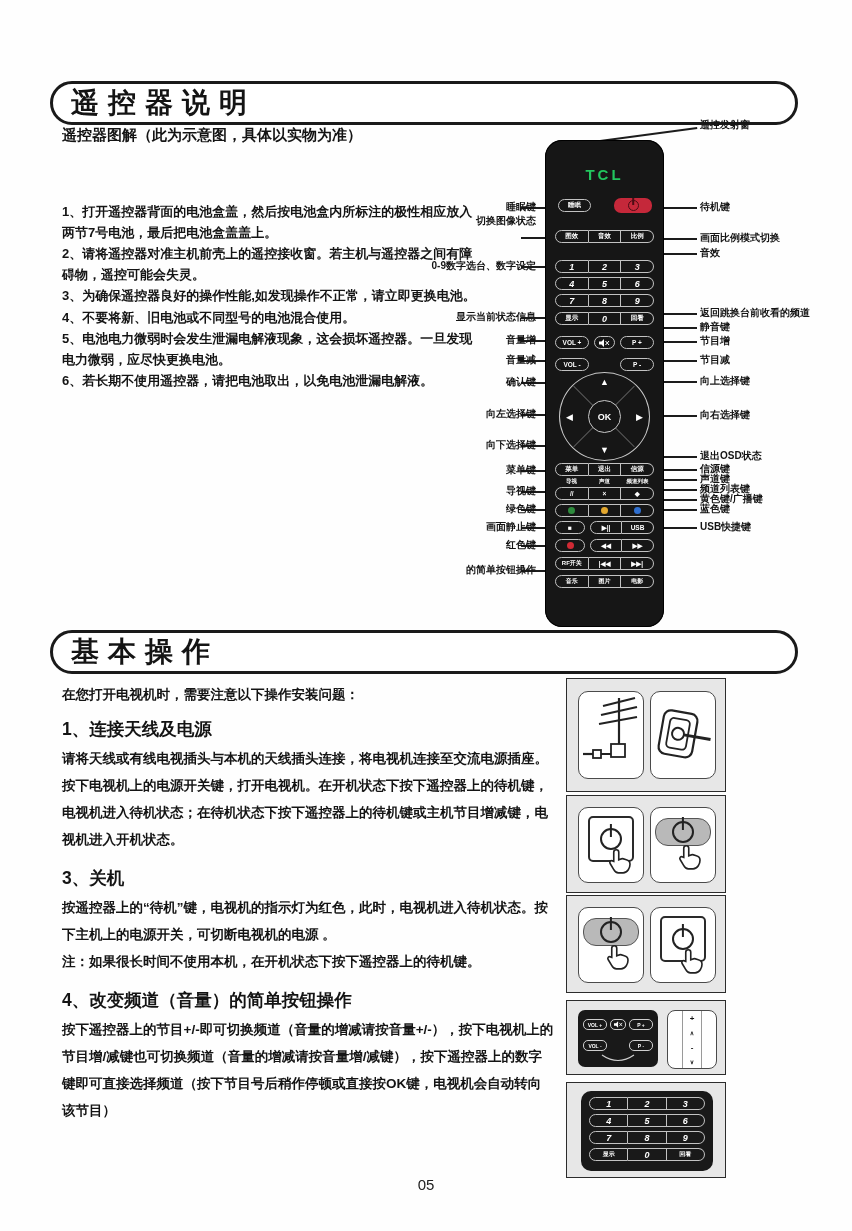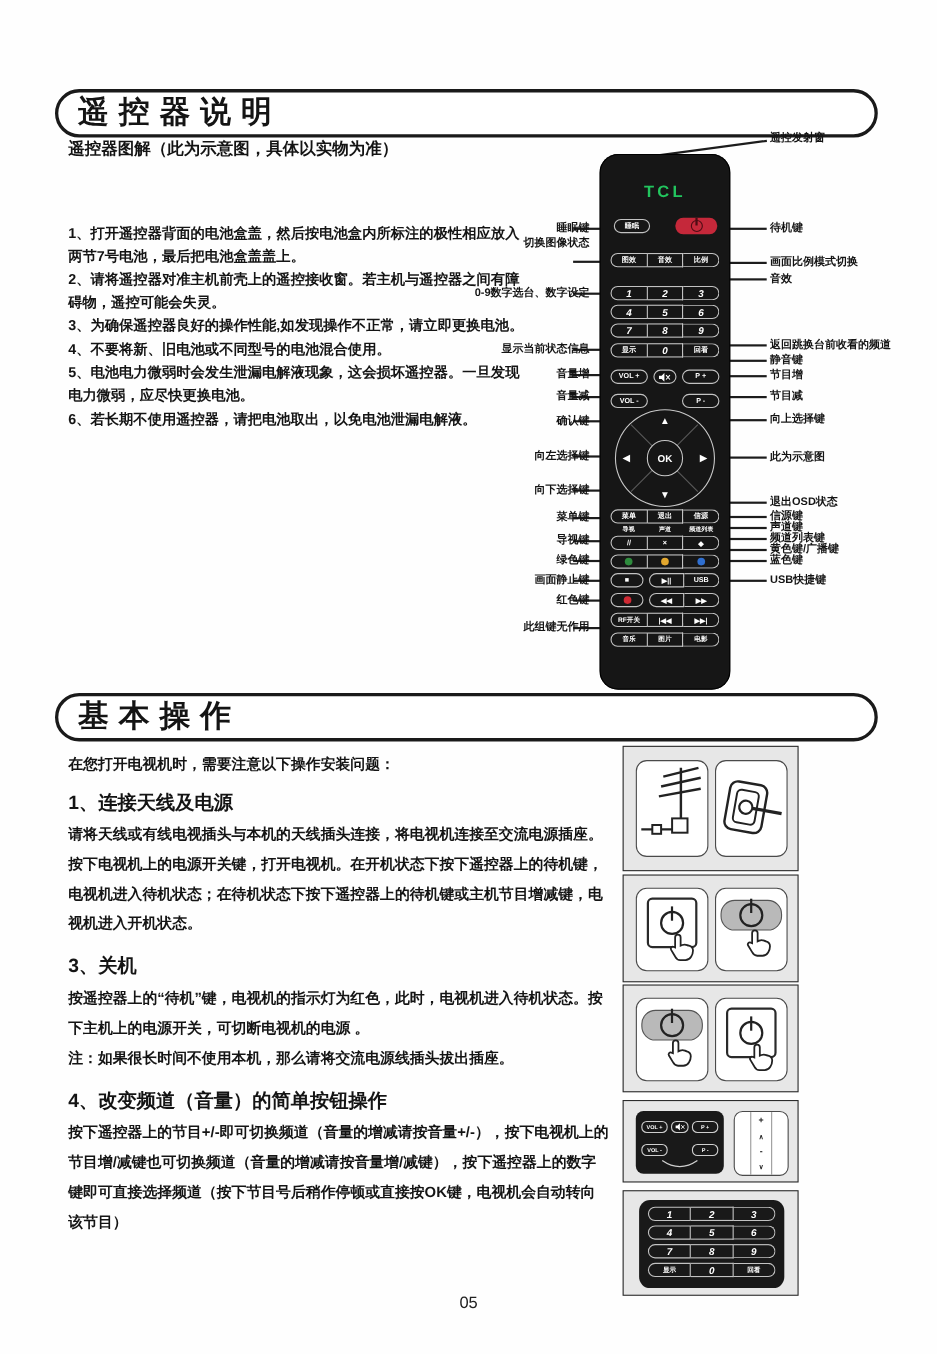--- a/index.html
+++ b/index.html
@@ -130,42 +130,42 @@
       <div class="callout cl" style="top: 463px;">菜单键</div>
       <div class="ln lnL" style="top: 470px;"></div>
       <div class="callout cl" style="top: 484px;">导视键</div>
       <div class="ln lnL" style="top: 491px;"></div>
       <div class="callout cl" style="top: 502px;">绿色键</div>
       <div class="ln lnL" style="top: 509px;"></div>
       <div class="callout cl" style="top: 520px;">画面静止键</div>
       <div class="ln lnL" style="top: 527px;"></div>
       <div class="callout cl" style="top: 538px;">红色键</div>
       <div class="ln lnL" style="top: 545px;"></div>
-      <div class="callout cl" style="top: 563px;">此组键无作用</div>
+      <div class="callout cl" style="top: 563px;">的简单按钮操作</div>
       <div class="ln lnL" style="top: 570px;"></div>
     </div>
   <div id="labels-right">
       <div class="callout cr" style="top: 118px;">遥控发射窗</div>
       <div class="callout cr" style="top: 200px;">待机键</div>
       <div class="ln lnR" style="top: 207px;"></div>
       <div class="callout cr" style="top: 231px;">画面比例模式切换</div>
       <div class="ln lnR" style="top: 238px;"></div>
       <div class="callout cr" style="top: 246px;">音效</div>
       <div class="ln lnR" style="top: 253px;"></div>
       <div class="callout cr" style="top: 306px;">返回跳换台前收看的频道</div>
       <div class="ln lnR" style="top: 313px;"></div>
       <div class="callout cr" style="top: 320px; text-align: center;">静音键</div>
       <div class="ln lnR" style="top: 327px;"></div>
       <div class="callout cr" style="top: 334px;">节目增</div>
       <div class="ln lnR" style="top: 341px;"></div>
       <div class="callout cr" style="top: 353px;">节目减</div>
       <div class="ln lnR" style="top: 360px;"></div>
       <div class="callout cr" style="top: 374px;">向上选择键</div>
       <div class="ln lnR" style="top: 381px;"></div>
-      <div class="callout cr" style="top: 408px;">此为示意图</div>
+      <div class="callout cr" style="top: 408px;">向右选择键</div>
       <div class="ln lnR" style="top: 415px;"></div>
       <div class="callout cr" style="top: 449px;">退出OSD状态</div>
       <div class="ln lnR" style="top: 456px;"></div>
       <div class="callout cr" style="top: 462px;">信源键</div>
       <div class="ln lnR" style="top: 469px;"></div>
       <div class="callout cr" style="top: 472px;">声道键</div>
       <div class="ln lnR" style="top: 479px;"></div>
       <div class="callout cr" style="top: 482px;">频道列表键</div>
       <div class="ln lnR" style="top: 489px;"></div>
       <div class="callout cr" style="top: 492px;">黄色键/广播键</div>
@@ -291,21 +291,21 @@
     <div class="t">基本操作</div>
   </div>
 
   <div class="ops">
     <div class="intro">在您打开电视机时，需要注意以下操作安装问题：</div>
     <div class="step-h">1、连接天线及电源</div>
     <div class="step-b">请将天线或有线电视插头与本机的天线插头连接，将电视机连接至交流电源插座。</div>
     <div class="step-b">按下电视机上的电源开关键，打开电视机。在开机状态下按下遥控器上的待机键，电视机进入待机状态；在待机状态下按下遥控器上的待机键或主机节目增减键，电视机进入开机状态。</div>
     <div class="step-h">3、关机</div>
     <div class="step-b">按遥控器上的“待机”键，电视机的指示灯为红色，此时，电视机进入待机状态。按下主机上的电源开关，可切断电视机的电源 。</div>
-    <div class="step-n">注：如果很长时间不使用本机，那么请将交流电源线插头拔出插座。</div>
+    <div class="step-n">注：如果很长时间不使用本机，在开机状态下按下遥控器上的待机键。</div>
     <div class="step-h">4、改变频道（音量）的简单按钮操作</div>
     <div class="step-b">按下遥控器上的节目+/-即可切换频道（音量的增减请按音量+/-），按下电视机上的节目增/减键也可切换频道（音量的增减请按音量增/减键），按下遥控器上的数字键即可直接选择频道（按下节目号后稍作停顿或直接按OK键，电视机会自动转向该节目）</div>
   </div>
 
   <div class="illus" style="top:678px;height:114px;">
     <div class="panel" style="left:11px;top:12px;width:66px;height:88px;">
       <svg width="62" height="84" viewBox="0 0 62 84">
         <g stroke="#222" stroke-width="2.2" fill="none">
           <line x1="40" y1="6" x2="40" y2="48"></line>
           <line x1="24" y1="14" x2="56" y2="6"></line>

